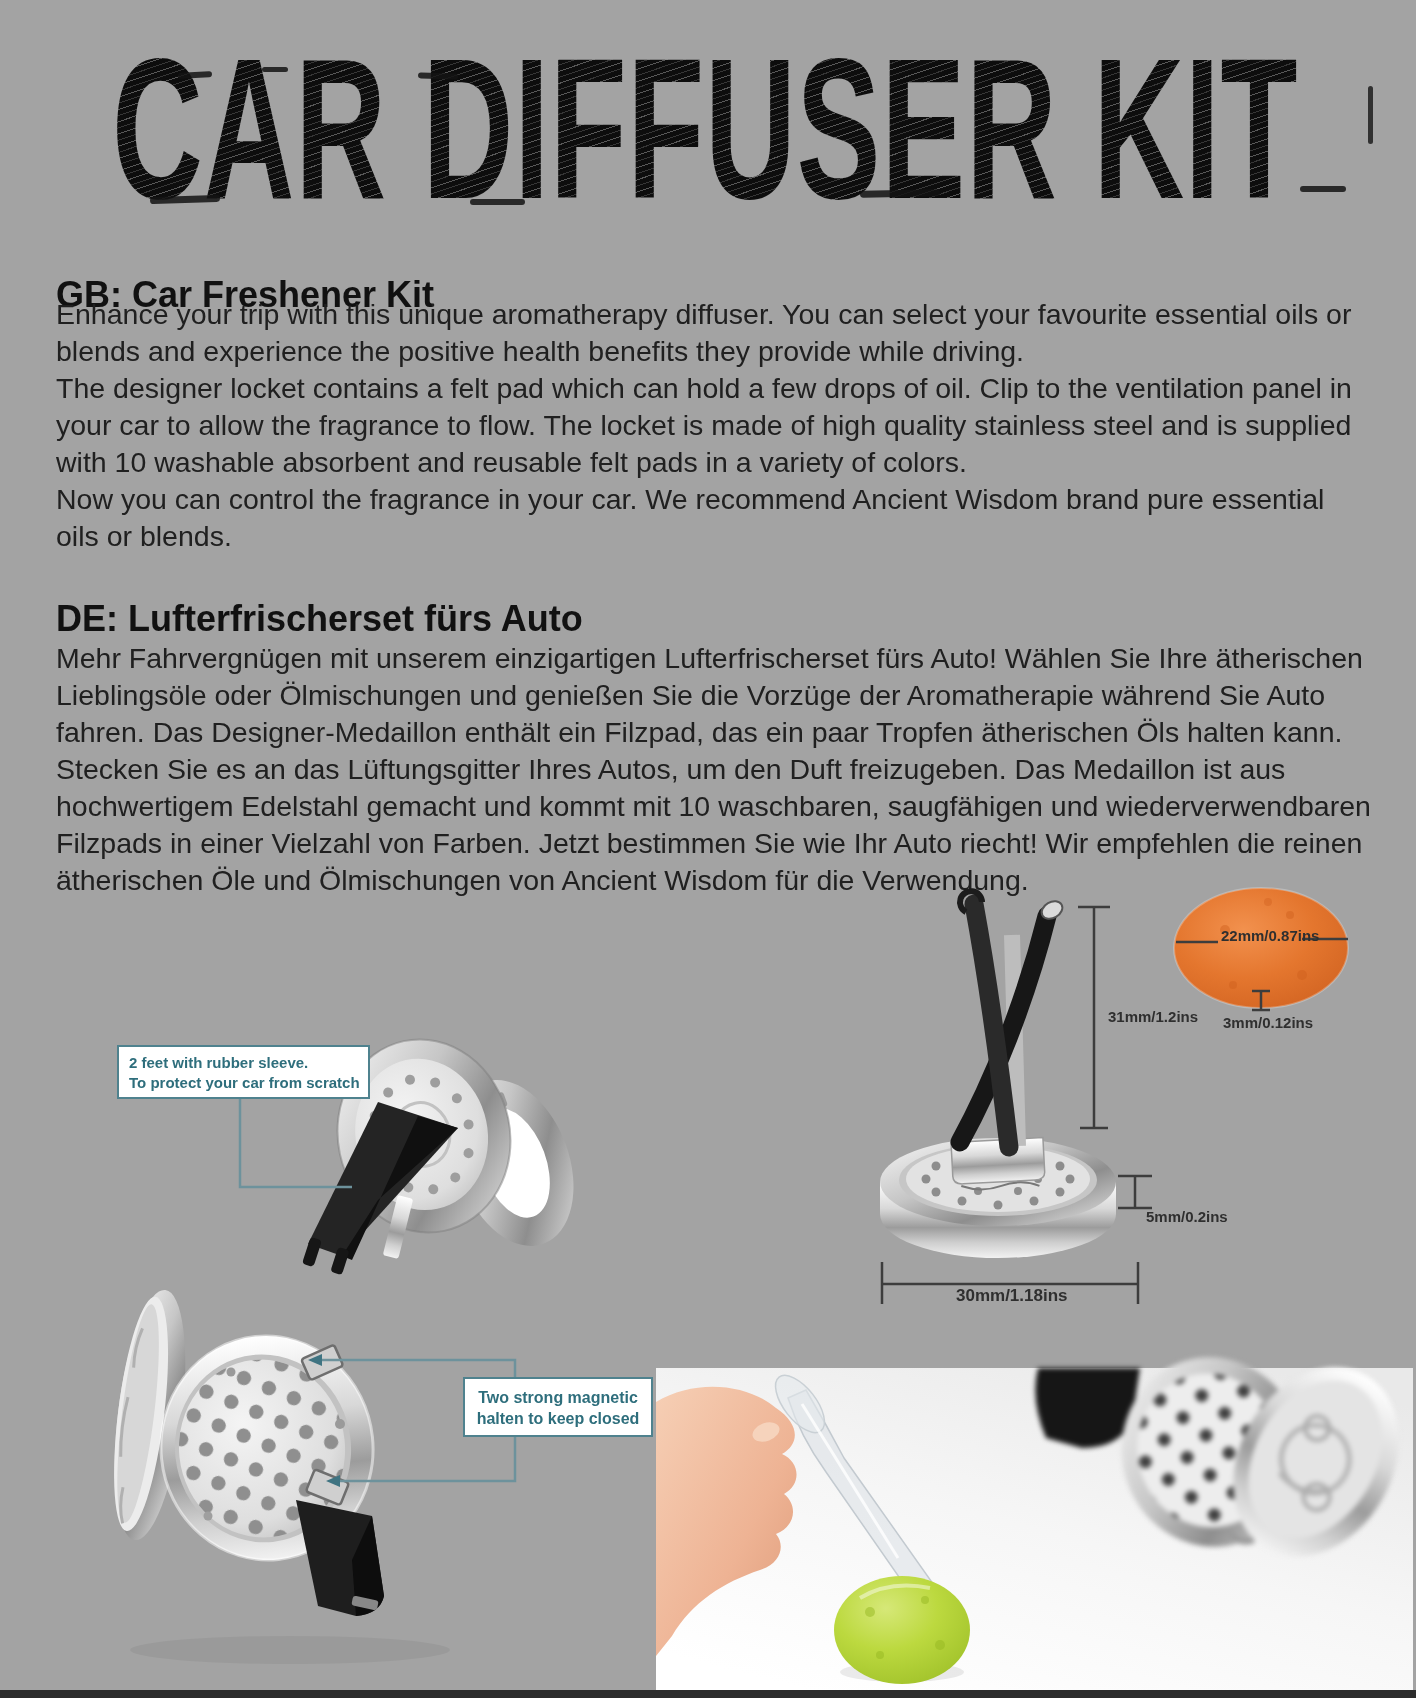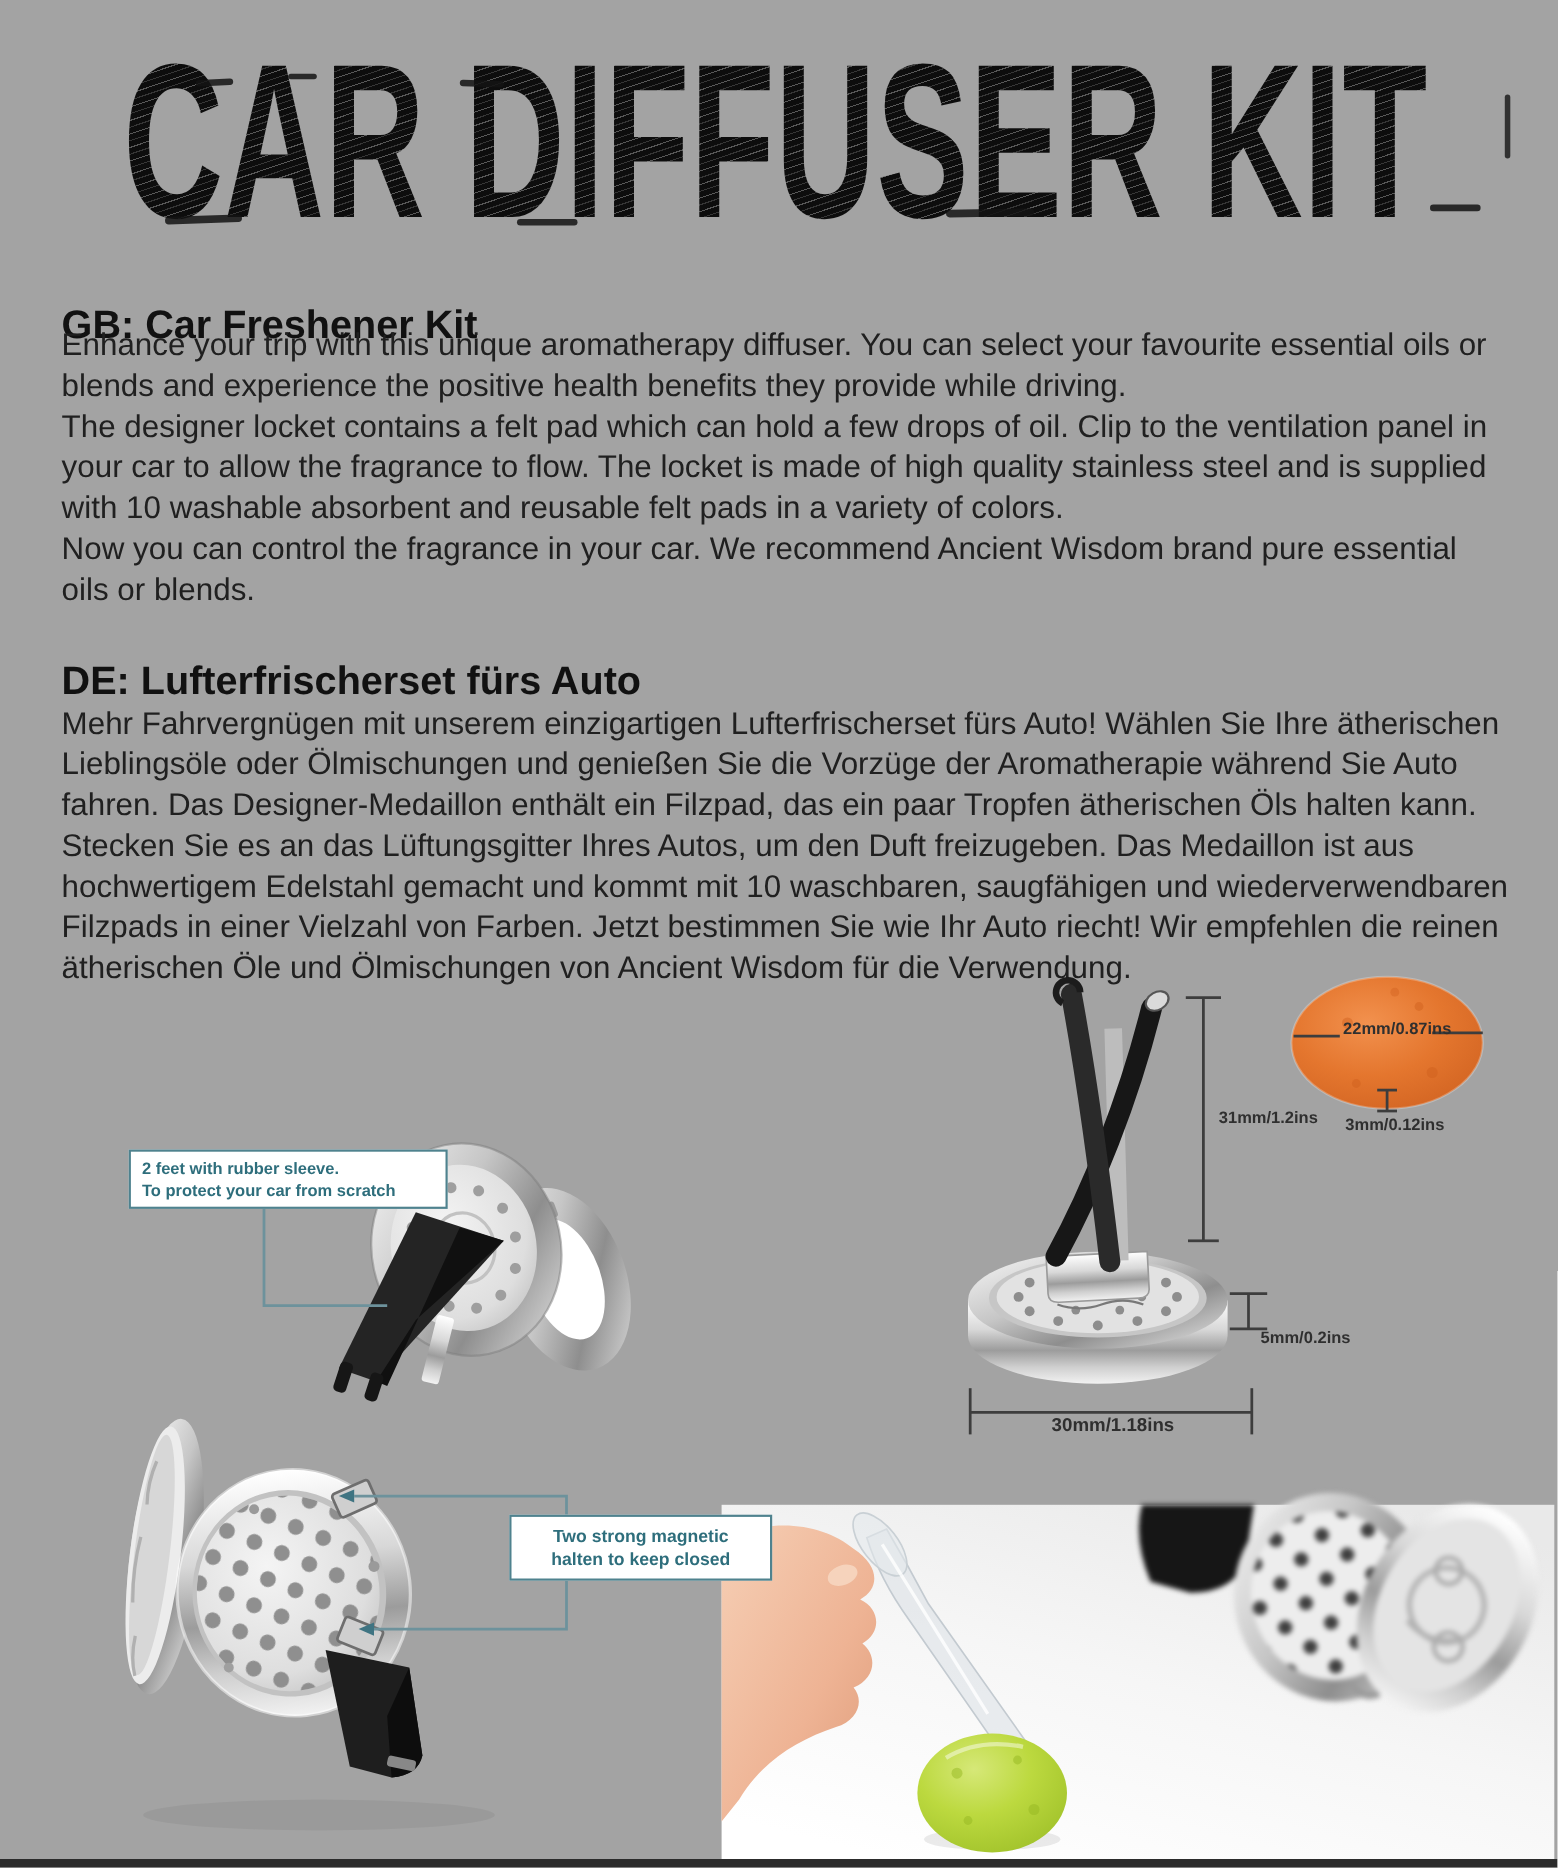--- a/index.html
+++ b/index.html
@@ -18,22 +18,22 @@
   .sec-heading{position:absolute;font-size:36px;font-weight:bold;color:#111;}
   .sec-body{position:absolute;font-size:28.5px;line-height:37px;color:#202020;}
   .sec-body p{margin:0;}
   #gb-heading{left:56px;top:274px;}
   #gb-body{left:56px;top:296px;width:1318px;}
   #de-heading{left:56px;top:598px;}
   #de-body{left:56px;top:640px;width:1344px;}
 
   
   .callout{position:absolute;border:2px solid #4f828e;color:#2e6e7c;font-weight:bold;background:#fff;box-sizing:border-box;}
-  #callout-feet{left:117px;top:1045px;width:290px;height:54px;font-size:15px;line-height:20px;padding:6px 0 0 10px;}
-  #callout-magnet{left:463px;top:1377px;width:239px;height:60px;font-size:16px;line-height:21px;text-align:center;padding-top:8px;}
+  #callout-feet{left:117px;top:1045px;width:253px;height:54px;font-size:15px;line-height:20px;padding:6px 0 0 10px;}
+  #callout-magnet{left:463px;top:1377px;width:190px;height:60px;font-size:16px;line-height:21px;text-align:center;padding-top:8px;}
 
   
   .meas{position:absolute;font-weight:bold;color:#2f2f2f;font-size:15px;white-space:nowrap;}
   #m-height{left:1108px;top:1008px;text-align:center;}
   #m-paddia{left:1221px;top:927px;}
   #m-padthk{left:1223px;top:1014px;}
   #m-depth{left:1146px;top:1182px;margin-top:26px;}
   #m-dia{left:956px;top:1286px;font-size:17px;}
 
   .svg-layer{position:absolute;left:0;top:0;}

